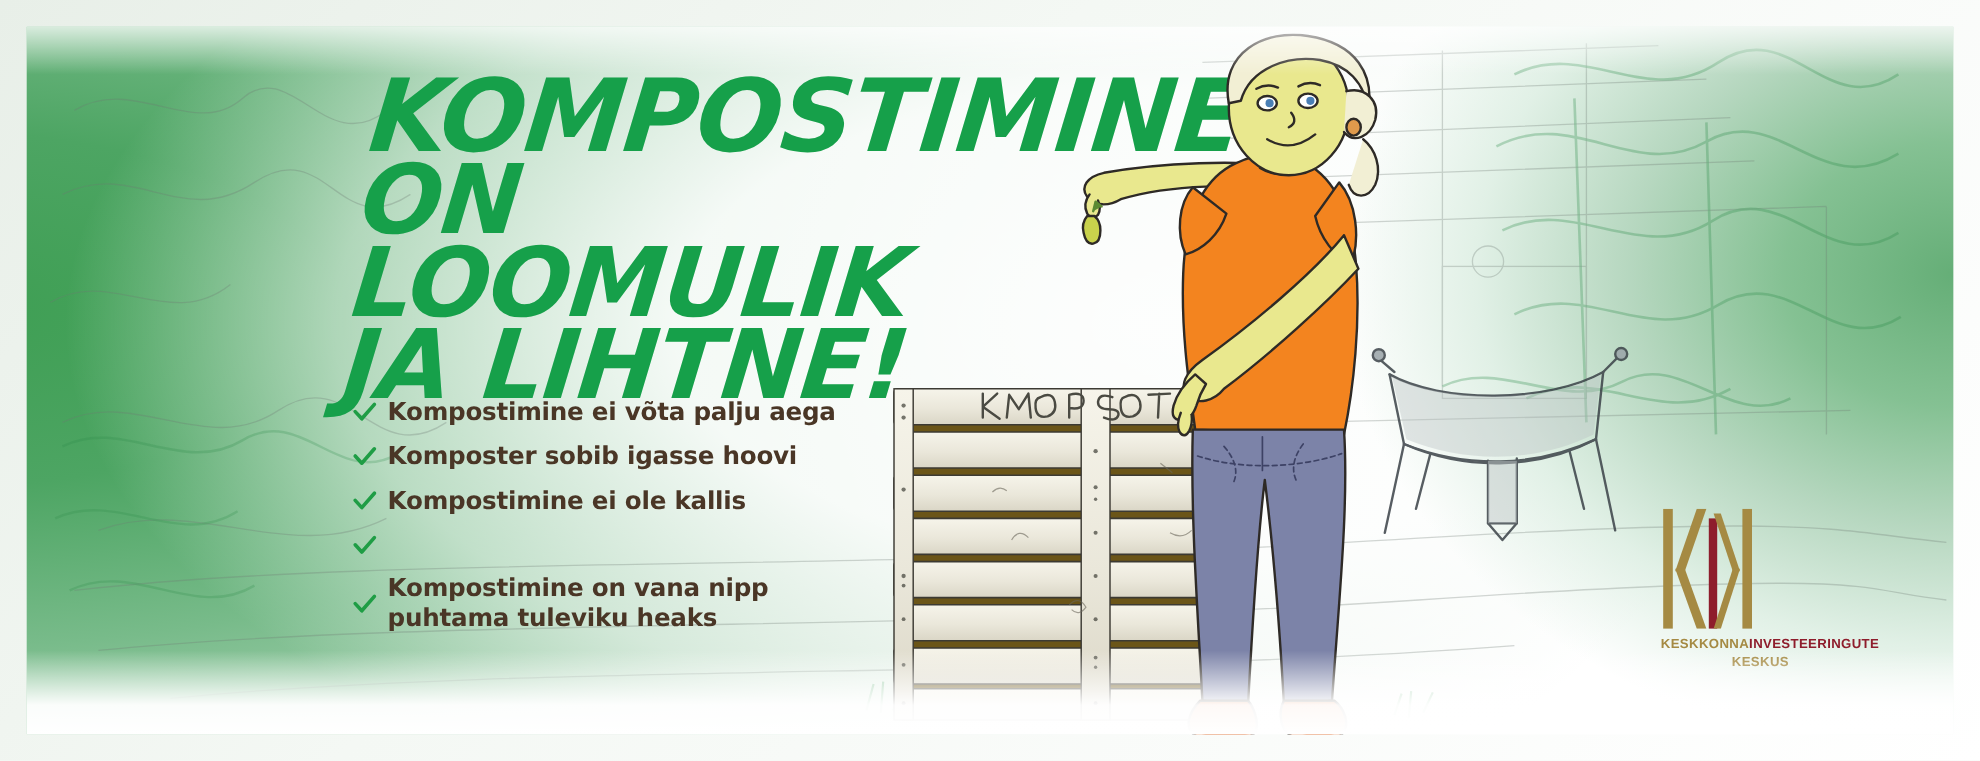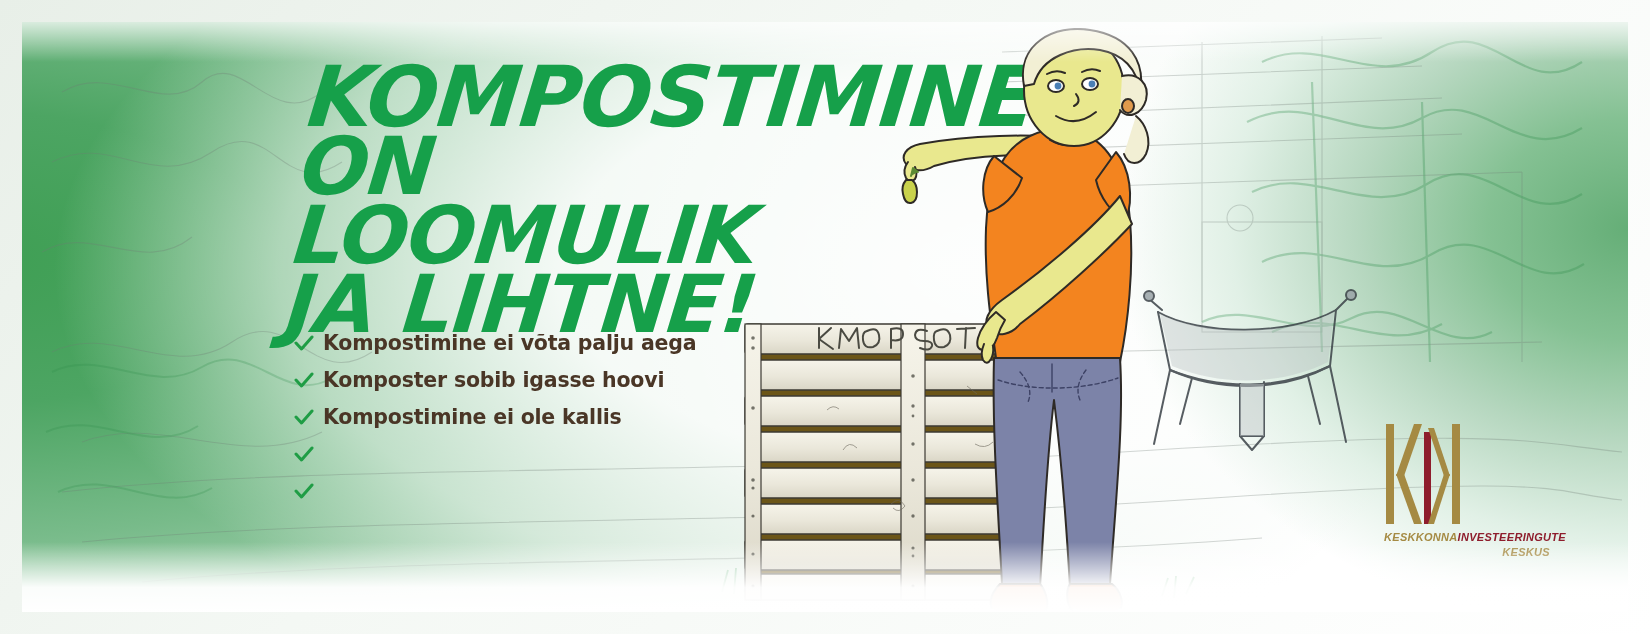--- a/index.html
+++ b/index.html
@@ -126,22 +126,21 @@
     width:230px;height:190px;
     opacity:.85;
   }
   .barrow svg{display:block;}
 
   
   .logo{
     position:absolute;
     right:78px;bottom:52px;
     width:180px;
-    text-align:right;
-    font-style:italic;
+    text-align:center;
   }
   .logo-mark{
     position:relative;
     width:78px;height:100px;
     margin-left:14px;
   }
   .logo-mark svg{display:block;}
   .logo-text{
     margin-top:6px;margin-left:14px;
     font-family:"Liberation Sans",sans-serif;
@@ -249,20 +248,22 @@
               <path d="M2 9 L7.5 15 L18 3" fill="none" stroke="#1f9d45" stroke-width="3" stroke-linecap="round" stroke-linejoin="round"></path>
             </svg>
         </span>
       </li>
       <li class="bullet">
         <span class="check">
           <svg width="20" height="20" viewBox="0 0 20 20">
               <path d="M2 9 L7.5 15 L18 3" fill="none" stroke="#1f9d45" stroke-width="3" stroke-linecap="round" stroke-linejoin="round"></path>
             </svg>
         </span>
+        <span class="btext">Kompostimine on vana nipp
+puhtama tuleviku heaks</span>
       </li>
     </ul>
 
     <div class="barrow">
       <svg width="230" height="190" viewBox="0 0 230 190">
         <g fill="none" stroke="#3b4248" stroke-width="2" stroke-linecap="round" stroke-linejoin="round">
           <path d="M18 38 C 60 62, 150 62, 196 36"></path>
           <path d="M18 38 L30 96 C 80 118, 140 118, 190 92 L196 36"></path>
           <path d="M30 96 C 80 116, 140 116, 190 92"></path>
           <path d="M22 36 L8 24 M196 36 L210 22"></path>

